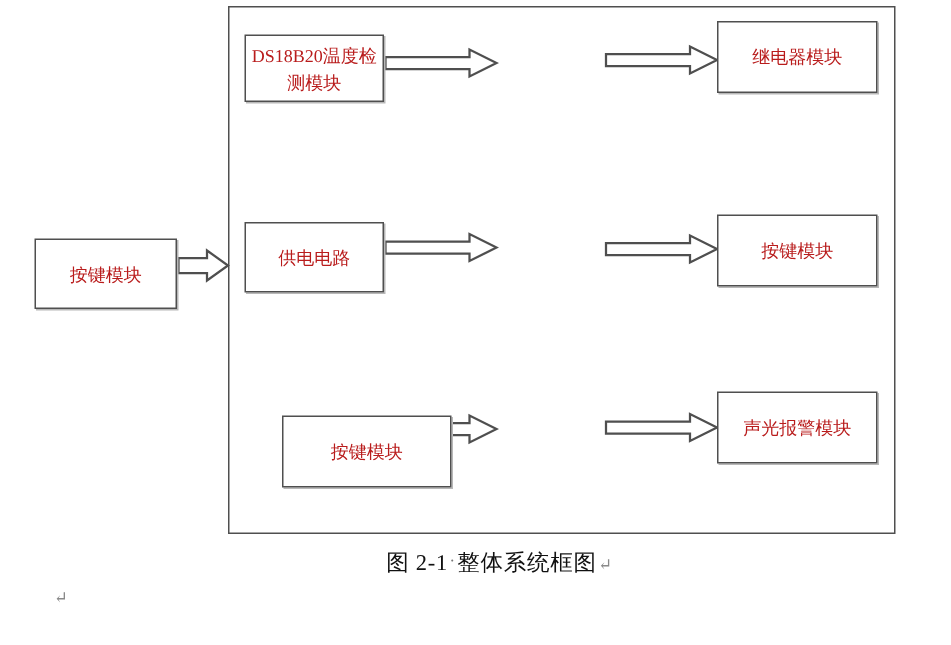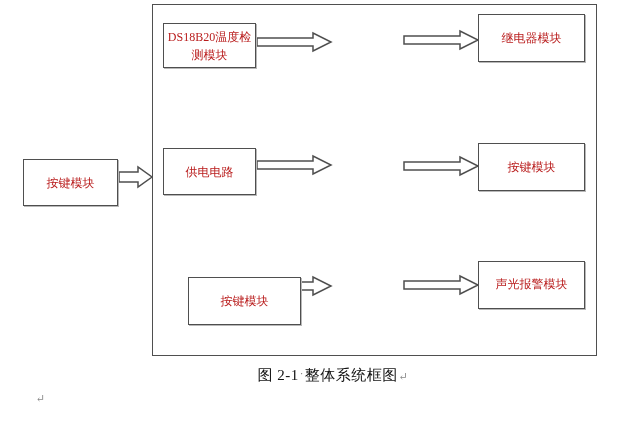--- a/index.html
+++ b/index.html
@@ -38,21 +38,21 @@
     left: 152px; top: 4px; width: 445px; height: 352px;
   }
   .b-power { left: 23px;  top: 159px; width: 95px;  height: 47px; }
   .b-ds    { left: 163px; top: 23px;  width: 93px;  height: 45px; }
   .b-clk   { left: 163px; top: 148px; width: 93px;  height: 47px; }
   .b-key   { left: 163px; top: 277px; width: 113px;  height: 48px; margin-left: 25px; }
   .b-mcu   { left: 331px; top: 19px;  width: 72px;  height: 337px; box-shadow: none; }
   .b-mcu span { line-height: 19px; }
   .b-disp  { left: 478px; top: 14px;  width: 107px; height: 48px; }
   .b-relay { left: 478px; top: 143px; width: 107px; height: 48px; }
-  .b-alarm { left: 478px; top: 261px; width: 107px; height: 48px; font-family: Liberation Mono, monospace; }
+  .b-alarm { left: 478px; top: 261px; width: 107px; height: 48px; }
   .arrow-layer {
     position: absolute;
     left: 0; top: 0; width: 634px; height: 430px;
     pointer-events: none;
   }
   .arrow-layer polygon {
     fill: #ffffff;
     stroke: #4f4f4f;
     stroke-width: 1.5;
     stroke-linejoin: miter;

